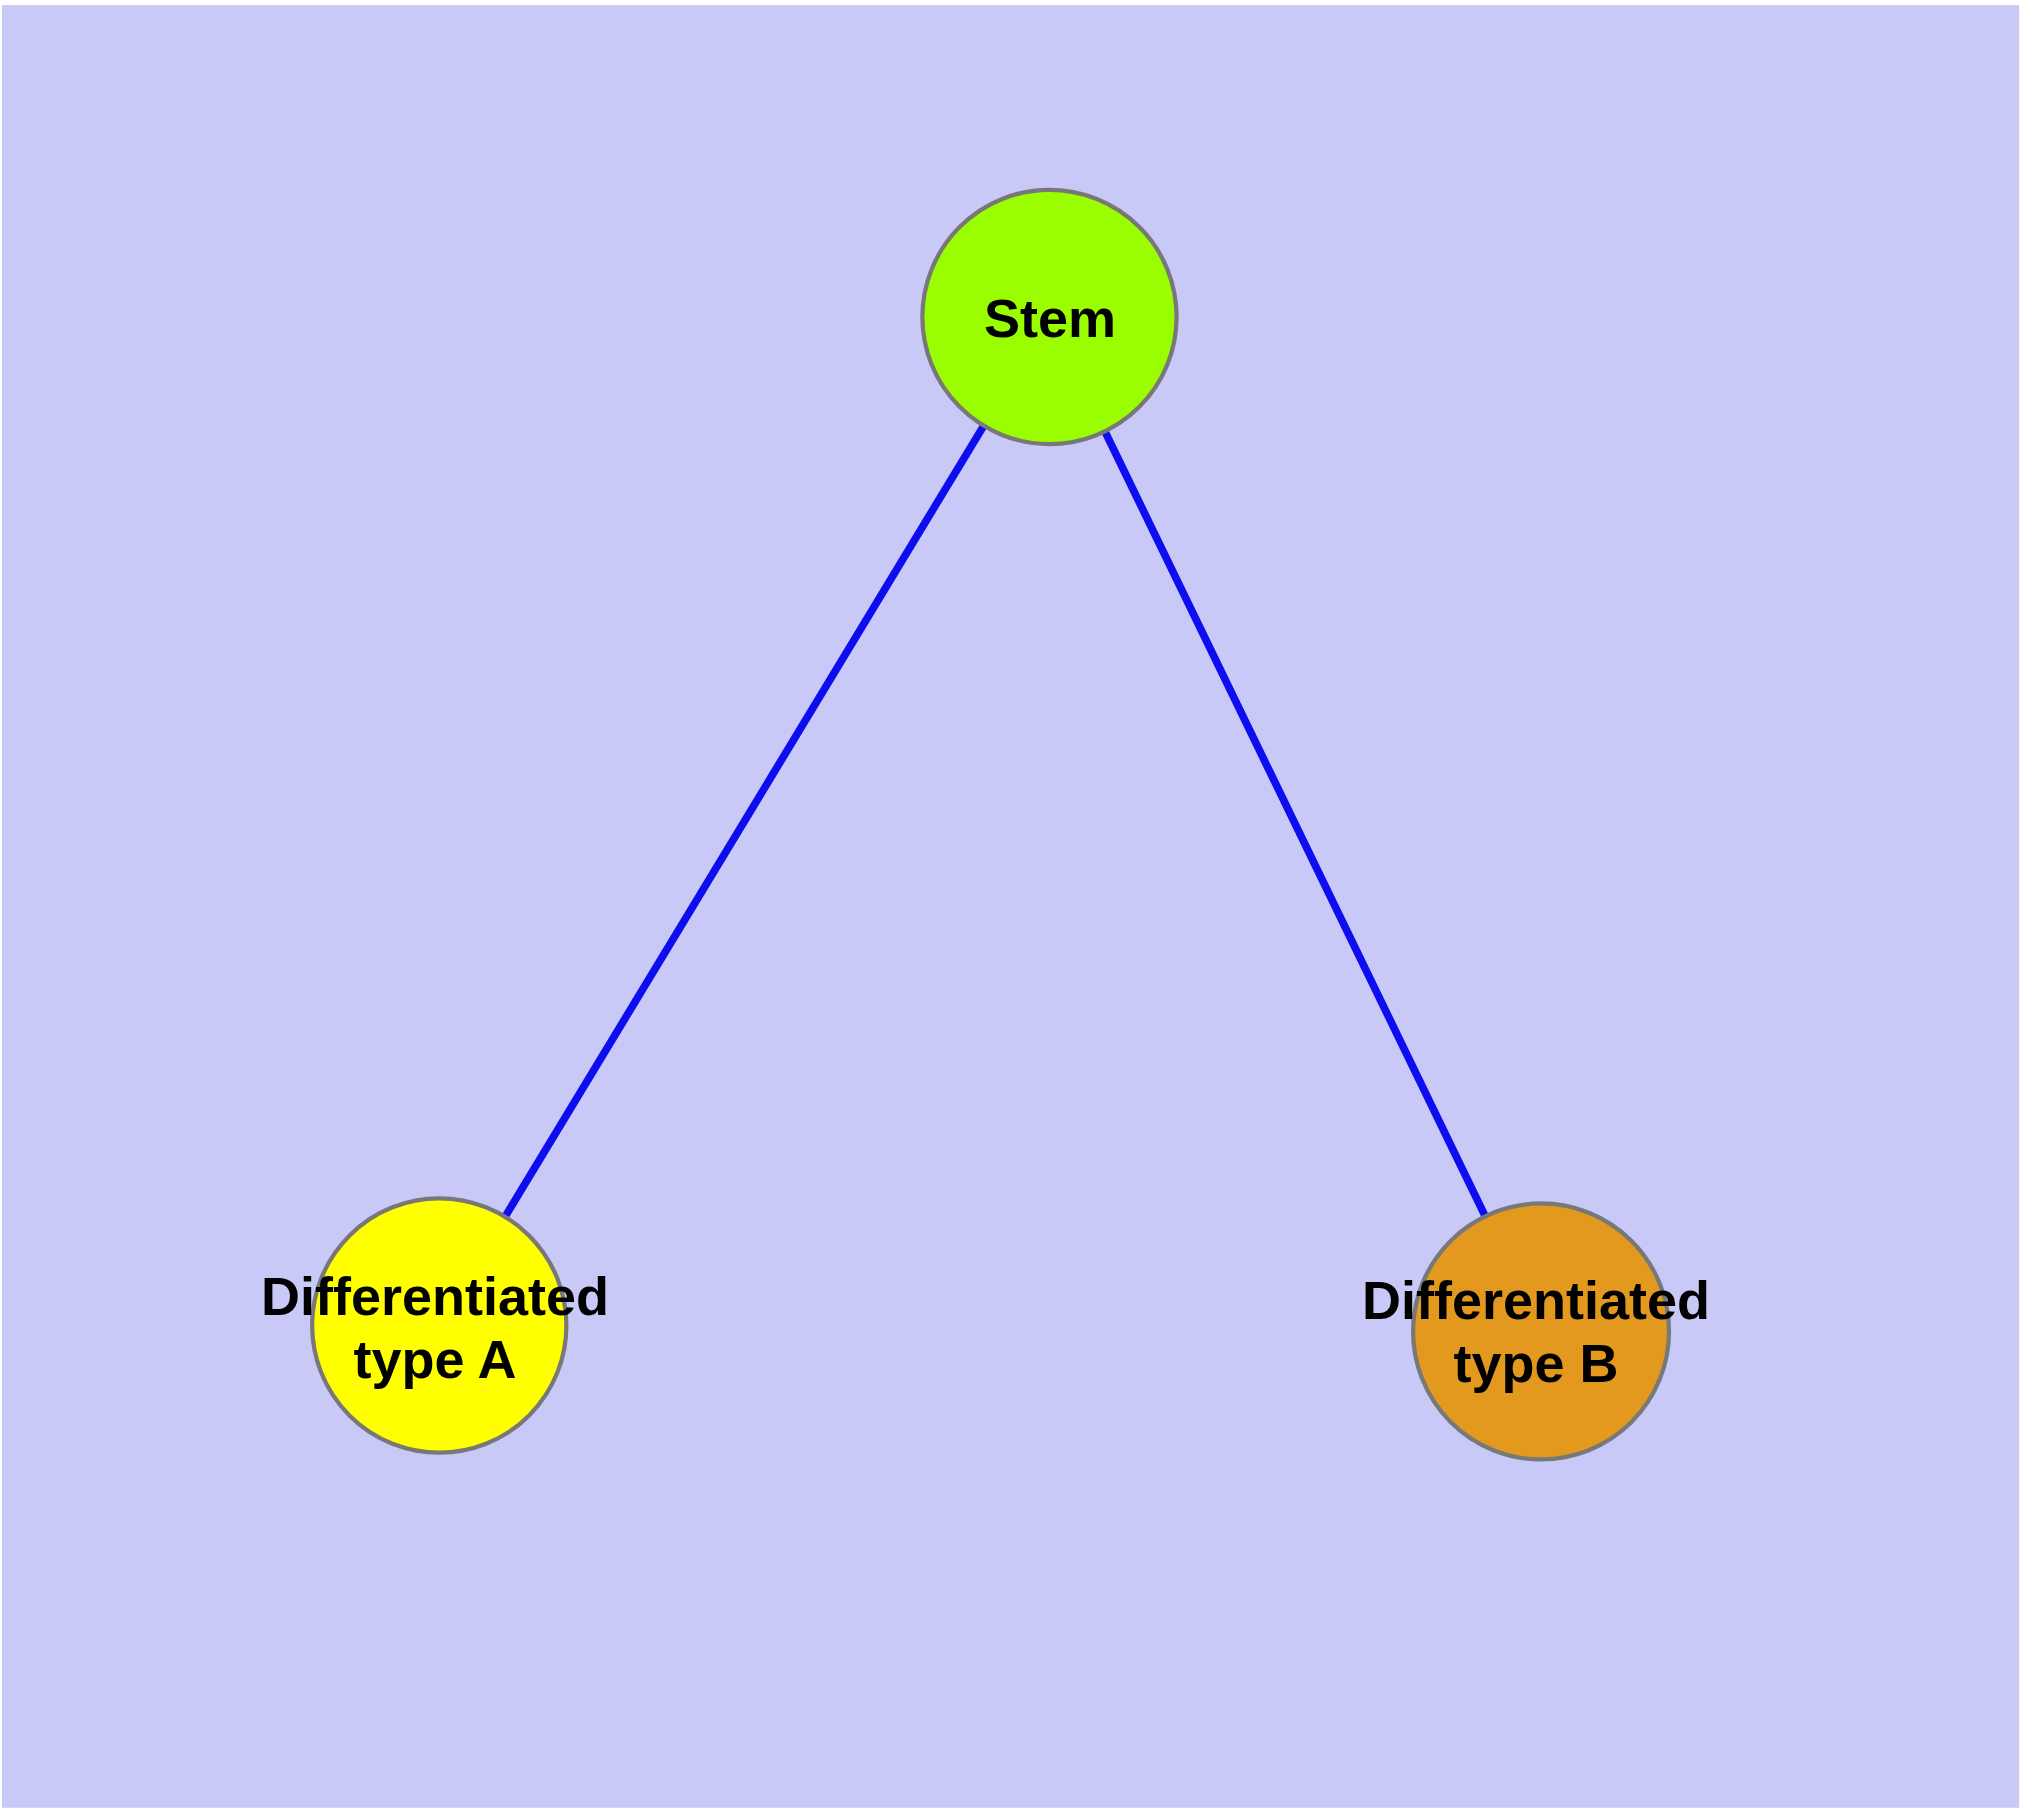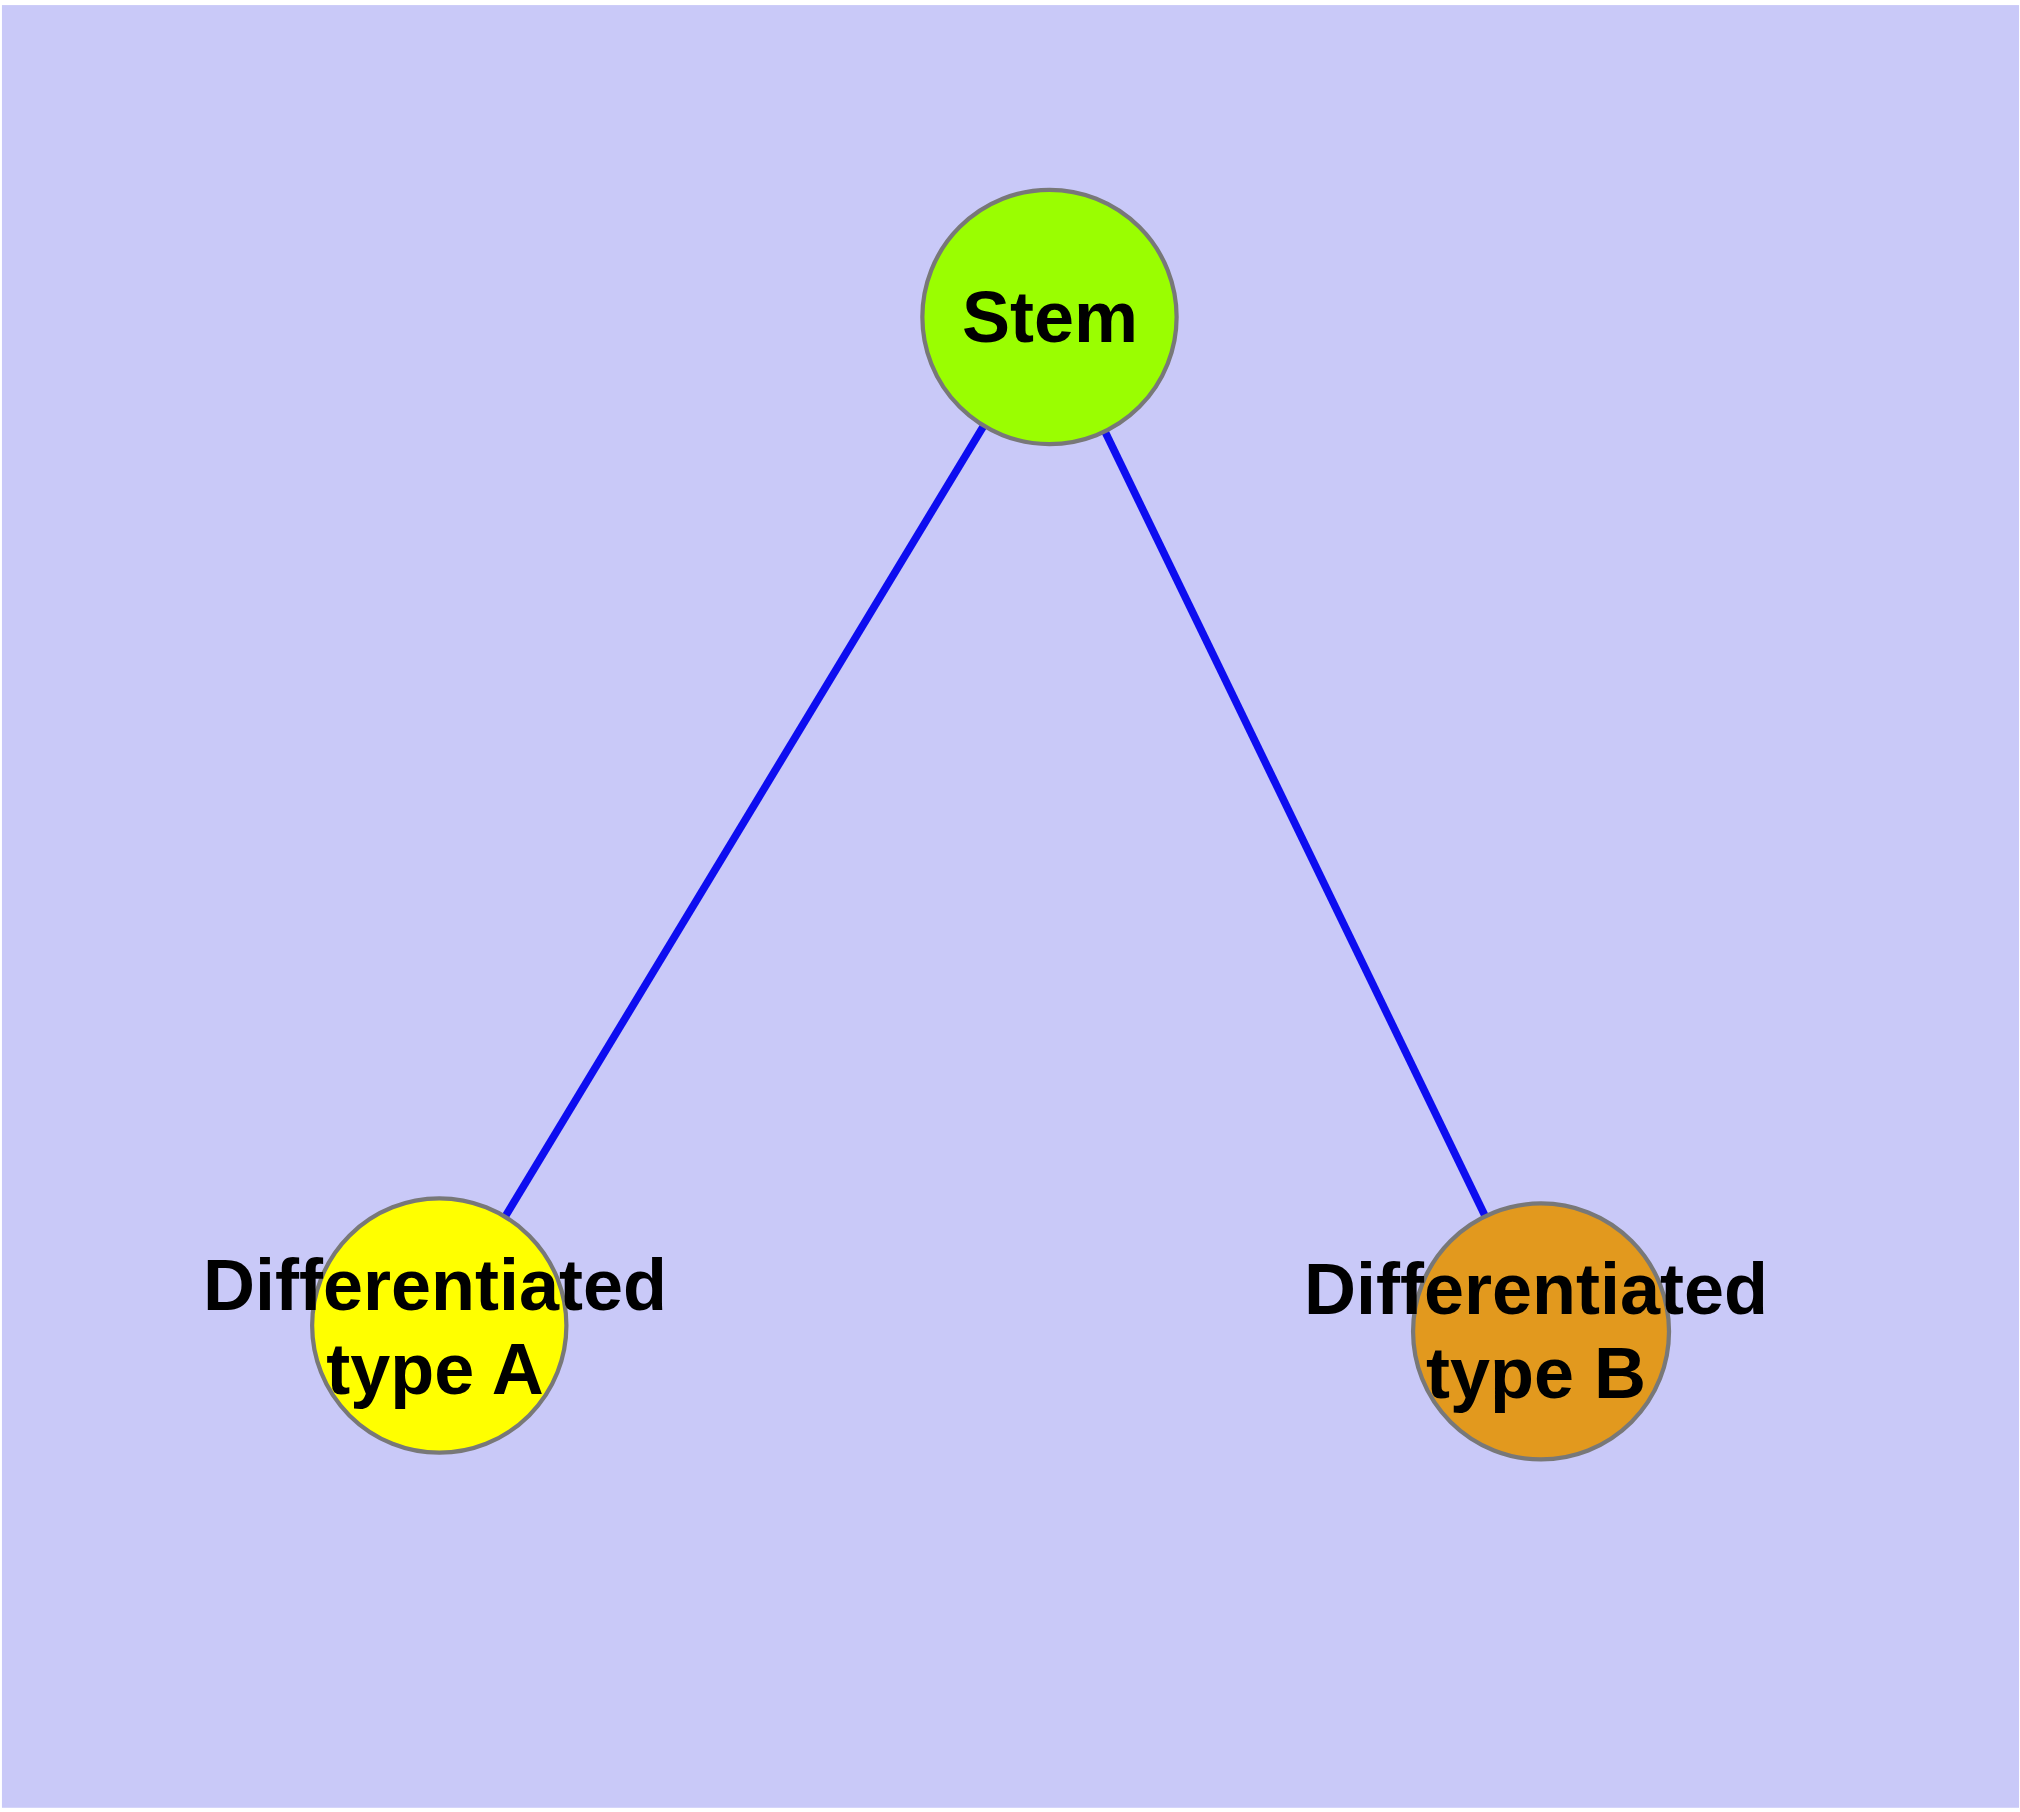--- a/index.html
+++ b/index.html
@@ -26,21 +26,21 @@
     stroke-width: 9;
     stroke-linecap: butt;
   }
   .node {
     stroke-width: 5;
   }
   .node-label {
     position: absolute;
     transform: translate(-50%, -50%);
     font-weight: bold;
-    font-size: 72px;
+    font-size: 54px;
     line-height: 1.16;
     color: #000000;
     text-align: center;
     white-space: pre-line;
     letter-spacing: 0px;
   }
   #label-stem { left: 1050px; top: 318px; }
   #label-typeA { left: 435px;  top: 1328px; }
   #label-typeB { left: 1536px; top: 1332px; }
 </style>

